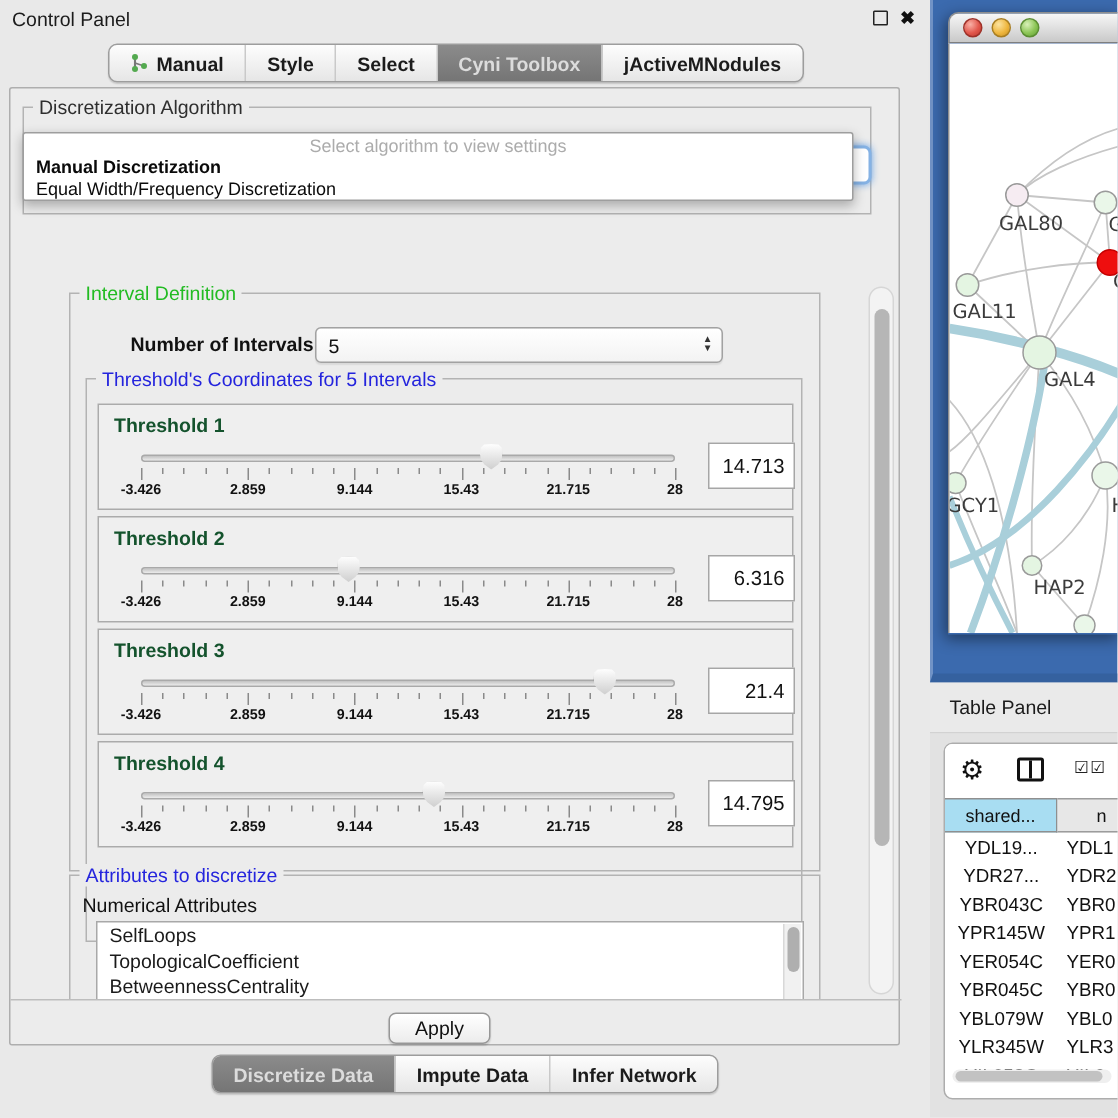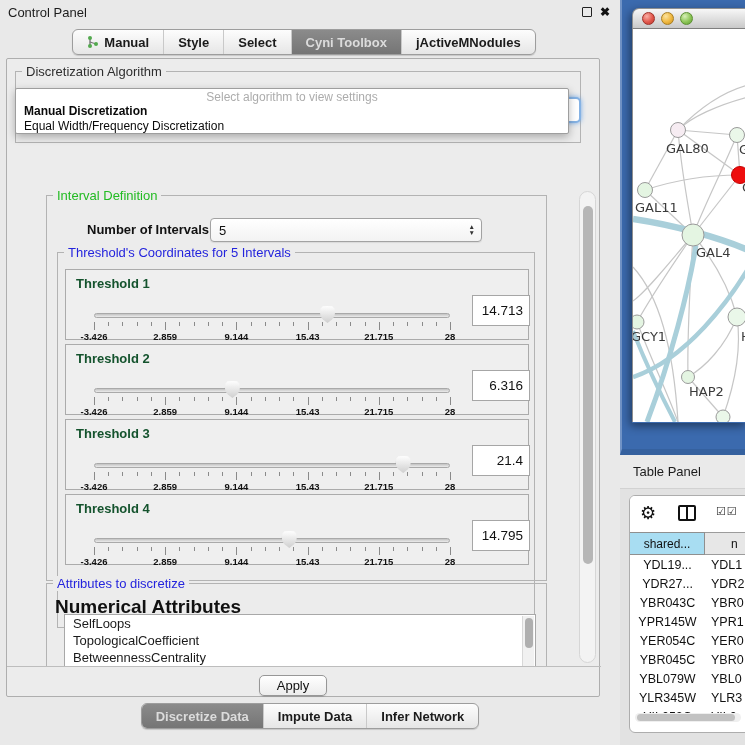--- a/index.html
+++ b/index.html
@@ -43,32 +43,32 @@
 
   .vp { position:absolute; left:0; top:128px; width:594px; height:480px; overflow:hidden; border-bottom:1px solid #BDBDBD; }
 
   .interval-group { left:39px; top:8px; width:501px; height:386px; }
   .num-label { position:absolute; left:40px; top:26px; font-size:13px; font-weight:bold; color:#111; }
   .num-combo { position:absolute; left:163px; top:22px; width:272px; height:24px; }
   .th-group { left:10px; top:56px; width:478px; height:376px; }
 
   .th-box { position:absolute; left:7px; width:464px; height:71px; border:1px solid #ABABAB; background:#EFEFEF; }
   .th-label { position:absolute; left:10px; top:6px; font-size:13px; font-weight:bold; color:#14532d; }
-  .slider-zone { position:absolute; left:28px; top:10px; width:356px; height:71px;text-align:center; }
+  .slider-zone { position:absolute; left:28px; top:0; width:356px; height:71px;text-align:center; }
   .track { position:absolute; left:0; top:33px; width:356px; height:5px; background:linear-gradient(#C2C2C2,#ECECEC); border:1px solid #A9A9A9; border-radius:3px; }
   .thumb { position:absolute; top:26px; width:15px; height:17px; background:linear-gradient(#FEFEFE,#CFCFCF); clip-path:polygon(50% 100%,20% 80%,4% 62%,0 40%,4% 14%,18% 2%,50% 0,82% 2%,96% 14%,100% 40%,96% 62%,80% 80%); filter:drop-shadow(0 0 1px #777); z-index:2; }
   .ticks { position:absolute; left:0; top:42px; width:356px; height:9px; }
   .ticks i { position:absolute; top:0; width:1px; height:4px; background:#8a8a8a; }
   .ticks i.major { height:8px; }
   .tick-labels { position:absolute; left:0; top:51px; width:356px; height:12px; }
   .tick-labels span { position:absolute; transform:translateX(-50%); font-size:9.5px; font-weight:bold; color:#111; white-space:nowrap; }
   .th-value { position:absolute; left:406px; top:25px; width:58px; height:31px; background:#fff; border:1px solid #A6A6A6; font-size:13.5px; color:#111; text-align:right; padding-right:6px; line-height:29px; }
 
   .attr-group { left:39px; top:396px; width:501px; height:120px; }
-  .numattr-label { position:absolute; left:8px; top:12px; font-size:19px; font-weight:bold; color:#111; }
+  .numattr-label { position:absolute; left:8px; top:12px; font-size:13px; font-weight:normal; color:#111; }
   .attr-list { position:absolute; left:17px; top:30px; width:472px; height:70px; background:#fff; border:1px solid #A8A8A8; overflow:hidden; }
   .attr-list .li { font-size:13px; color:#1a1a1a; padding:1px 0 1px 8px; }
   .attr-scroll { position:absolute; right:1px; top:1px; width:12px; height:66px; background:#F1F1F1; border-left:1px solid #D8D8D8; }
   .attr-scroll .thumb-v { position:absolute; left:2px; top:2px; width:8px; height:30px; background:#AFAFAF; border-radius:4px; }
 
   .vscroll { position:absolute; left:572px; top:4px; width:17px; height:472px; background:#F3F3F3; border:1px solid #D6D6D6; border-radius:9px; }
   .vscroll .thumb-v { position:absolute; left:3px; top:14px; width:10px; height:358px; background:#B6B6B6; border-radius:6px; }
 
   .apply-btn { position:absolute; left:252px; top:616px; width:68px; height:21px; border:1px solid #979797; border-radius:5px; background:linear-gradient(#FFFFFF,#ECECEC); font-size:13px; color:#111; text-align:center; line-height:19px; box-shadow:0 1px 1px rgba(0,0,0,.12); }
 

